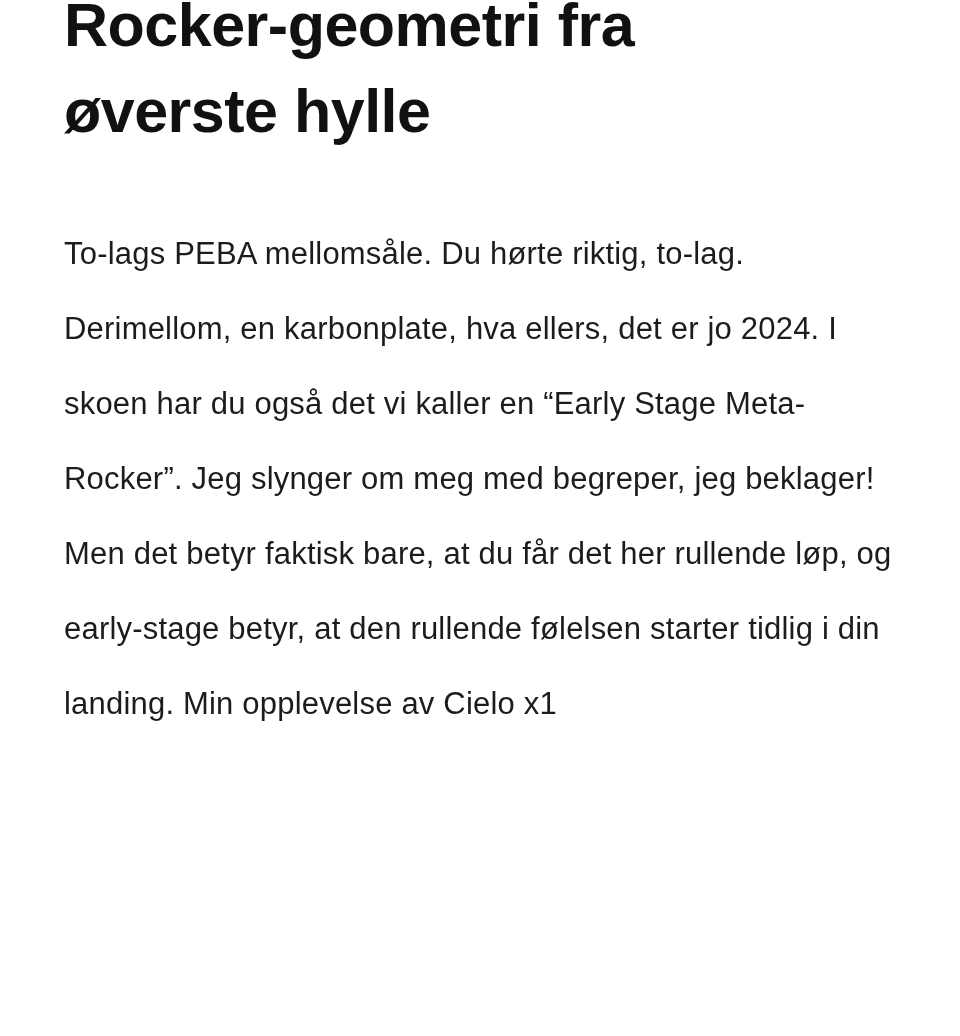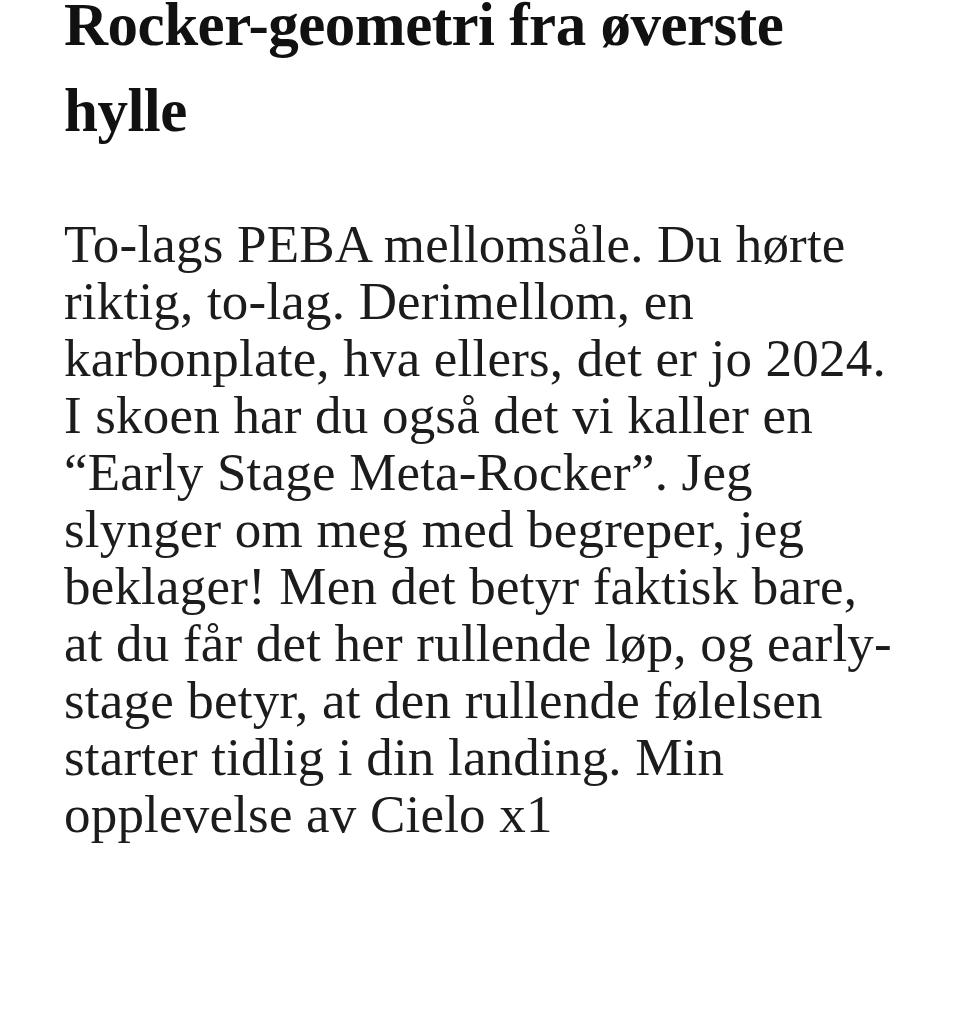--- a/index.html
+++ b/index.html
@@ -11,38 +11,37 @@
     overflow: hidden;
     font-family: "Liberation Sans", "DejaVu Sans", sans-serif;
   }
 
   .page {
     width: 960px;
     height: 1036px;
     padding: 0 60px 0 64px;
     overflow: hidden;
     background: #ffffff;
-    font-family: Liberation Serif, serif;
   }
 
   .article-heading {
     margin-top: -18px;
     font-size: 61px;
     font-weight: 700;
     line-height: 86px;
     letter-spacing: -0.5px;
     color: #111111;
     max-width: 760px;
   }
 
   .article-body {
     margin-top: 62px;
-    font-size: 53px;
+    font-size: 31px;
     font-weight: 400;
-    line-height: 57px;
+    line-height: 75px;
     letter-spacing: 0.2px;
     color: #1c1c1c;
     max-width: 832px;
   }
 </style>
 </head>
 <body>
 
 <div class="page">
   <h1 class="article-heading">Rocker-geometri fra øverste hylle</h1>

